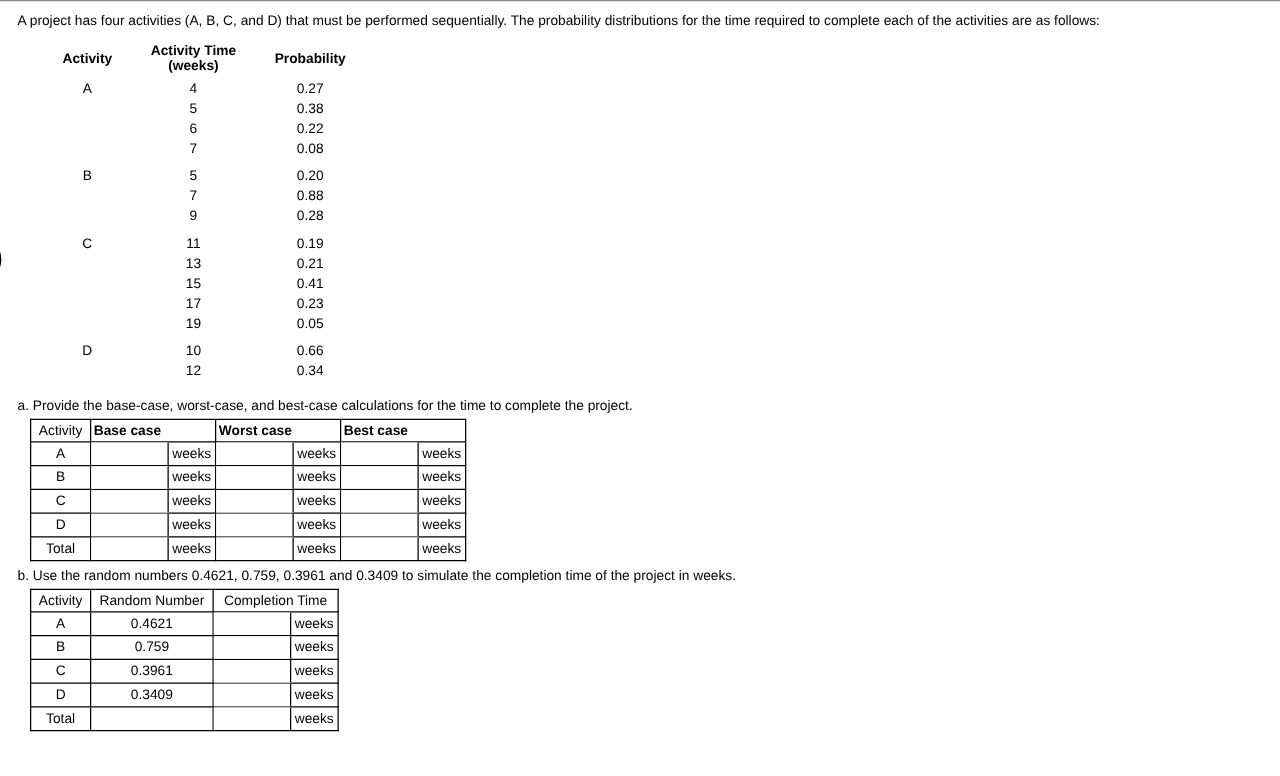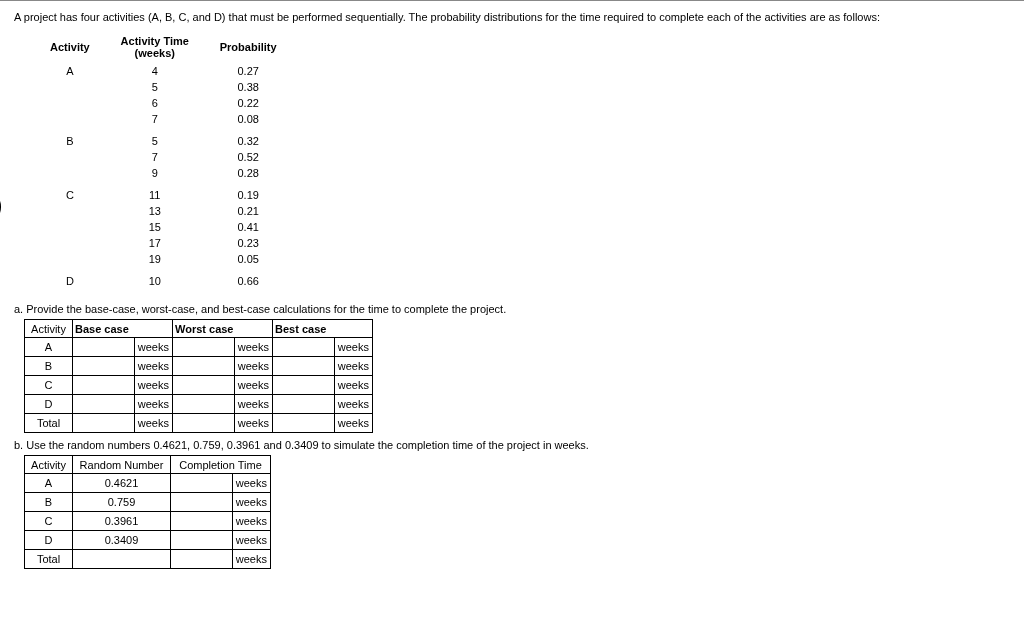--- a/index.html
+++ b/index.html
@@ -121,26 +121,26 @@
         <td>0.22</td>
       </tr>
       <tr>
         <td></td>
         <td>7</td>
         <td>0.08</td>
       </tr>
       <tr class="group-top">
         <td>B</td>
         <td>5</td>
-        <td>0.32</td>
+        <td>0.20</td>
       </tr>
       <tr>
         <td></td>
         <td>7</td>
-        <td>0.52</td>
+        <td>0.88</td>
       </tr>
       <tr>
         <td></td>
         <td>9</td>
         <td>0.28</td>
       </tr>
       <tr class="group-top">
         <td>C</td>
         <td>11</td>
         <td>0.19</td>
@@ -162,20 +162,25 @@
       </tr>
       <tr>
         <td></td>
         <td>19</td>
         <td>0.05</td>
       </tr>
       <tr class="group-top">
         <td>D</td>
         <td>10</td>
         <td>0.66</td>
+      </tr>
+      <tr>
+        <td></td>
+        <td>12</td>
+        <td>0.34</td>
       </tr>
     </tbody>
 </table>
 
 <div class="q">a. Provide the base-case, worst-case, and best-case calculations for the time to complete the project.</div>
 
 <table class="grid">
   <thead>
     <tr>
       <th class="act-col">Activity</th>

